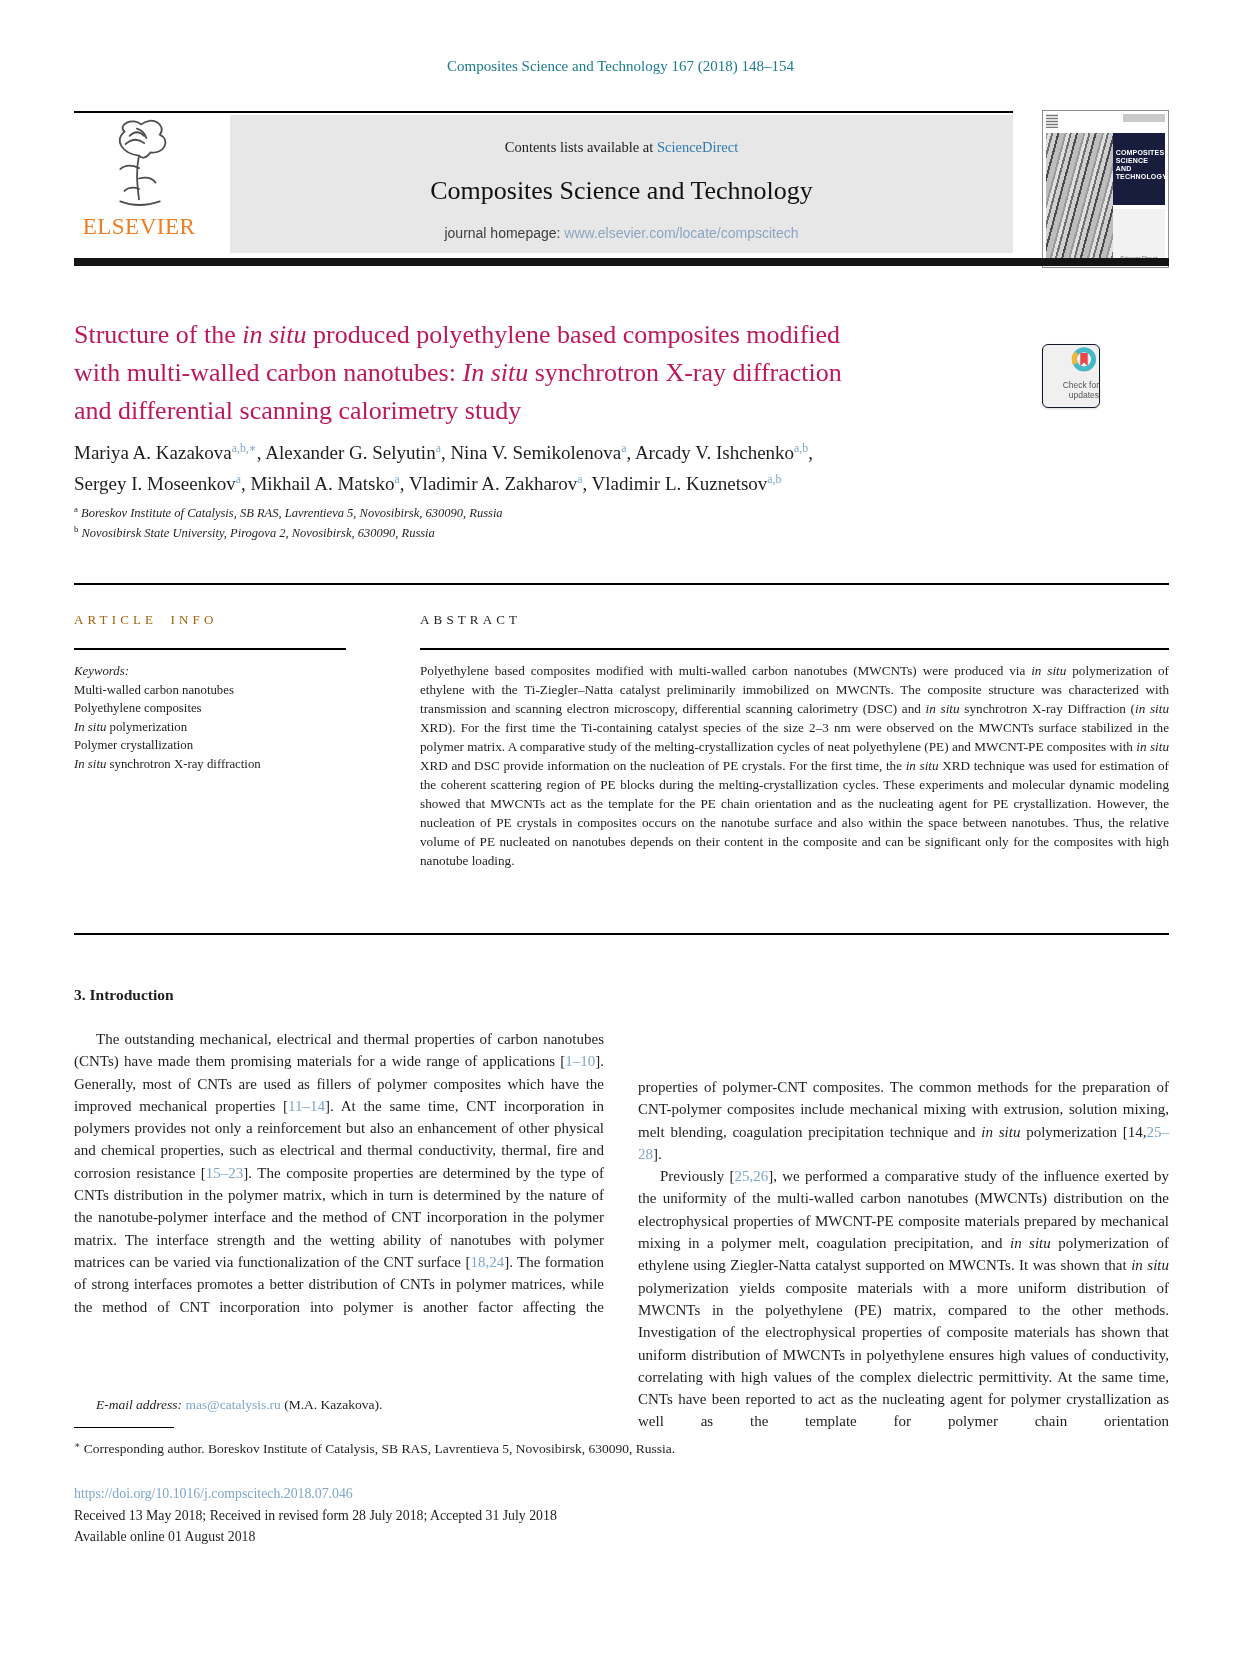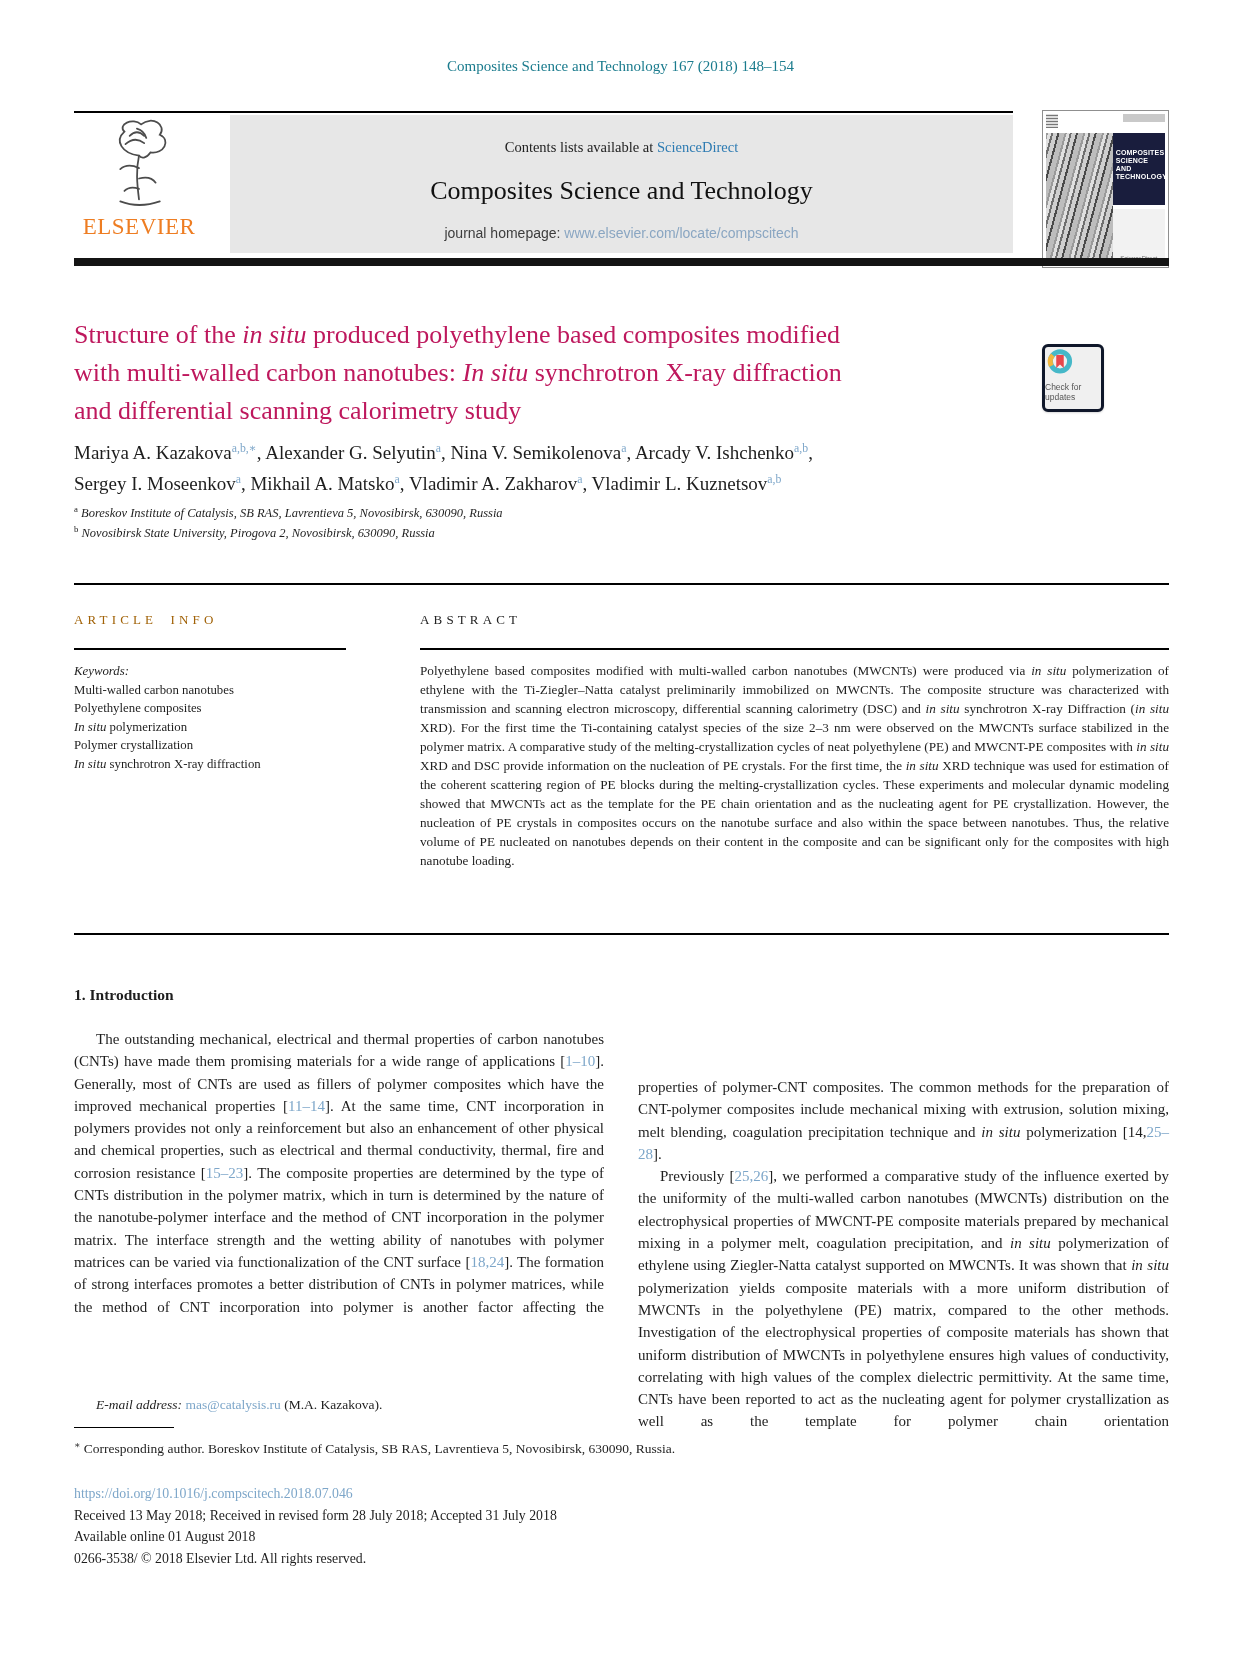--- a/index.html
+++ b/index.html
@@ -47,21 +47,21 @@
       font-size:7px;line-height:8px;letter-spacing:0.2px;padding:16px 3px 0;box-sizing:border-box;}
   .cover-sub{flex:1;background:#f2f2f2;border-top:4px solid #fff;}
   .cover-sd{background:#f2f2f2;color:#666;font-size:6px;text-align:center;
       font-family:"Liberation Sans","DejaVu Sans",sans-serif;padding-bottom:3px;}
 
   
   .title{position:absolute;left:74px;top:316px;width:935px;margin:0;font-weight:normal;
          font-size:26px;line-height:38px;color:#be185d;}
   .title .tl{display:block;}
   .badge{position:absolute;left:1042px;top:344px;width:56px;height:62px;background:#f0f0f0;
-         border:3px solid #0f172a;border-radius:6px;text-align:left;
+         border:1px solid #0f172a;border-radius:6px;text-align:right;
          box-shadow:0 1px 2px rgba(0,0,0,0.15);cursor:pointer;}
   .badge-text{font-family:"Liberation Sans","DejaVu Sans",sans-serif;font-size:8.5px;
          line-height:9.5px;color:#555;}
 
   
   .authors{position:absolute;left:74px;top:437px;width:1095px;font-size:19px;line-height:31px;}
   .affils{position:absolute;left:74px;top:503px;width:1095px;font-size:12.5px;line-height:20px;}
 
   .rule-mid{left:74px;top:583px;width:1095px;height:2px;}
   .head-ai{position:absolute;left:74px;top:612px;font-size:13px;letter-spacing:0.32em;word-spacing:0.45em;color:#a16207;}
@@ -179,35 +179,34 @@
     <div><span>Polyethylene composites</span></div>
     <div><span class="i">In situ</span><span> polymerization</span></div>
     <div><span>Polymer crystallization</span></div>
     <div><span class="i">In situ</span><span> synchrotron X-ray diffraction</span></div>
   </div>
 
   <div class="abstract"><span>Polyethylene based composites modified with multi-walled carbon nanotubes (MWCNTs) were produced via </span><span class="i">in situ</span><span> polymerization of ethylene with the Ti-Ziegler–Natta catalyst preliminarily immobilized on MWCNTs. The composite structure was characterized with transmission and scanning electron microscopy, differential scanning calorimetry (DSC) and </span><span class="i">in situ</span><span> synchrotron X-ray Diffraction (</span><span class="i">in situ</span><span> XRD). For the first time the Ti-containing catalyst species of the size 2–3 nm were observed on the MWCNTs surface stabilized in the polymer matrix. A comparative study of the melting-crystallization cycles of neat polyethylene (PE) and MWCNT-PE composites with </span><span class="i">in situ</span><span> XRD and DSC provide information on the nucleation of PE crystals. For the first time, the </span><span class="i">in situ</span><span> XRD technique was used for estimation of the coherent scattering region of PE blocks during the melting-crystallization cycles. These experiments and molecular dynamic modeling showed that MWCNTs act as the template for the PE chain orientation and as the nucleating agent for PE crystallization. However, the nucleation of PE crystals in composites occurs on the nanotube surface and also within the space between nanotubes. Thus, the relative volume of PE nucleated on nanotubes depends on their content in the composite and can be significant only for the composites with high nanotube loading.</span></div>
 
   <div class="rule rule-body"></div>
 
-  <div class="intro-head">1. Introduction</div>
+  <div class="intro-head">3. Introduction</div>
 
   <div class="col col-left">
     <p class="indent just-last"><span>The outstanding mechanical, electrical and thermal properties of carbon nanotubes (CNTs) have made them promising materials for a wide range of applications [</span><span class="ref">1–10</span><span>]. Generally, most of CNTs are used as fillers of polymer composites which have the improved mechanical properties [</span><span class="ref">11–14</span><span>]. At the same time, CNT incorporation in polymers provides not only a reinforcement but also an enhancement of other physical and chemical properties, such as electrical and thermal conductivity, thermal, fire and corrosion resistance [</span><span class="ref">15–23</span><span>]. The composite properties are determined by the type of CNTs distribution in the polymer matrix, which in turn is determined by the nature of the nanotube-polymer interface and the method of CNT incorporation in the polymer matrix. The interface strength and the wetting ability of nanotubes with polymer matrices can be varied via functionalization of the CNT surface [</span><span class="ref">18,24</span><span>]. The formation of strong interfaces promotes a better distribution of CNTs in polymer matrices, while the method of CNT incorporation into polymer is another factor affecting the</span></p>
   </div>
 
   <div class="col col-right">
     <p><span>properties of polymer-CNT composites. The common methods for the preparation of CNT-polymer composites include mechanical mixing with extrusion, solution mixing, melt blending, coagulation precipitation technique and </span><span class="i">in situ</span><span> polymerization [14,</span><span class="ref">25–28</span><span>].</span></p>
     <p class="indent just-last"><span>Previously [</span><span class="ref">25,26</span><span>], we performed a comparative study of the influence exerted by the uniformity of the multi-walled carbon nanotubes (MWCNTs) distribution on the electrophysical properties of MWCNT-PE composite materials prepared by mechanical mixing in a polymer melt, coagulation precipitation, and </span><span class="i">in situ</span><span> polymerization of ethylene using Ziegler-Natta catalyst supported on MWCNTs. It was shown that </span><span class="i">in situ</span><span> polymerization yields composite materials with a more uniform distribution of MWCNTs in the polyethylene (PE) matrix, compared to the other methods. Investigation of the electrophysical properties of composite materials has shown that uniform distribution of MWCNTs in polyethylene ensures high values of conductivity, correlating with high values of the complex dielectric permittivity. At the same time, CNTs have been reported to act as the nucleating agent for polymer crystallization as well as the template for polymer chain orientation</span></p>
   </div>
 
   <div class="rule fn-rule"></div>
   <div class="fn1"><span class="supd">∗</span><span> Corresponding author. Boreskov Institute of Catalysis, SB RAS, Lavrentieva 5, Novosibirsk, 630090, Russia.</span></div>
   <div class="fn2"><span class="i">E-mail address:</span><span> </span><span class="link">mas@catalysis.ru</span><span> (M.A. Kazakova).</span></div>
 
   <div class="footer">
     <div class="doi">https://doi.org/10.1016/j.compscitech.2018.07.046</div>
     <div>Received 13 May 2018; Received in revised form 28 July 2018; Accepted 31 July 2018</div>
     <div>Available online 01 August 2018</div>
-    <div>0266-3538/ © 2018 Elsevier Ltd. All rights reserved.</div>
   </div>
 
 </div>
 
 </body></html>

